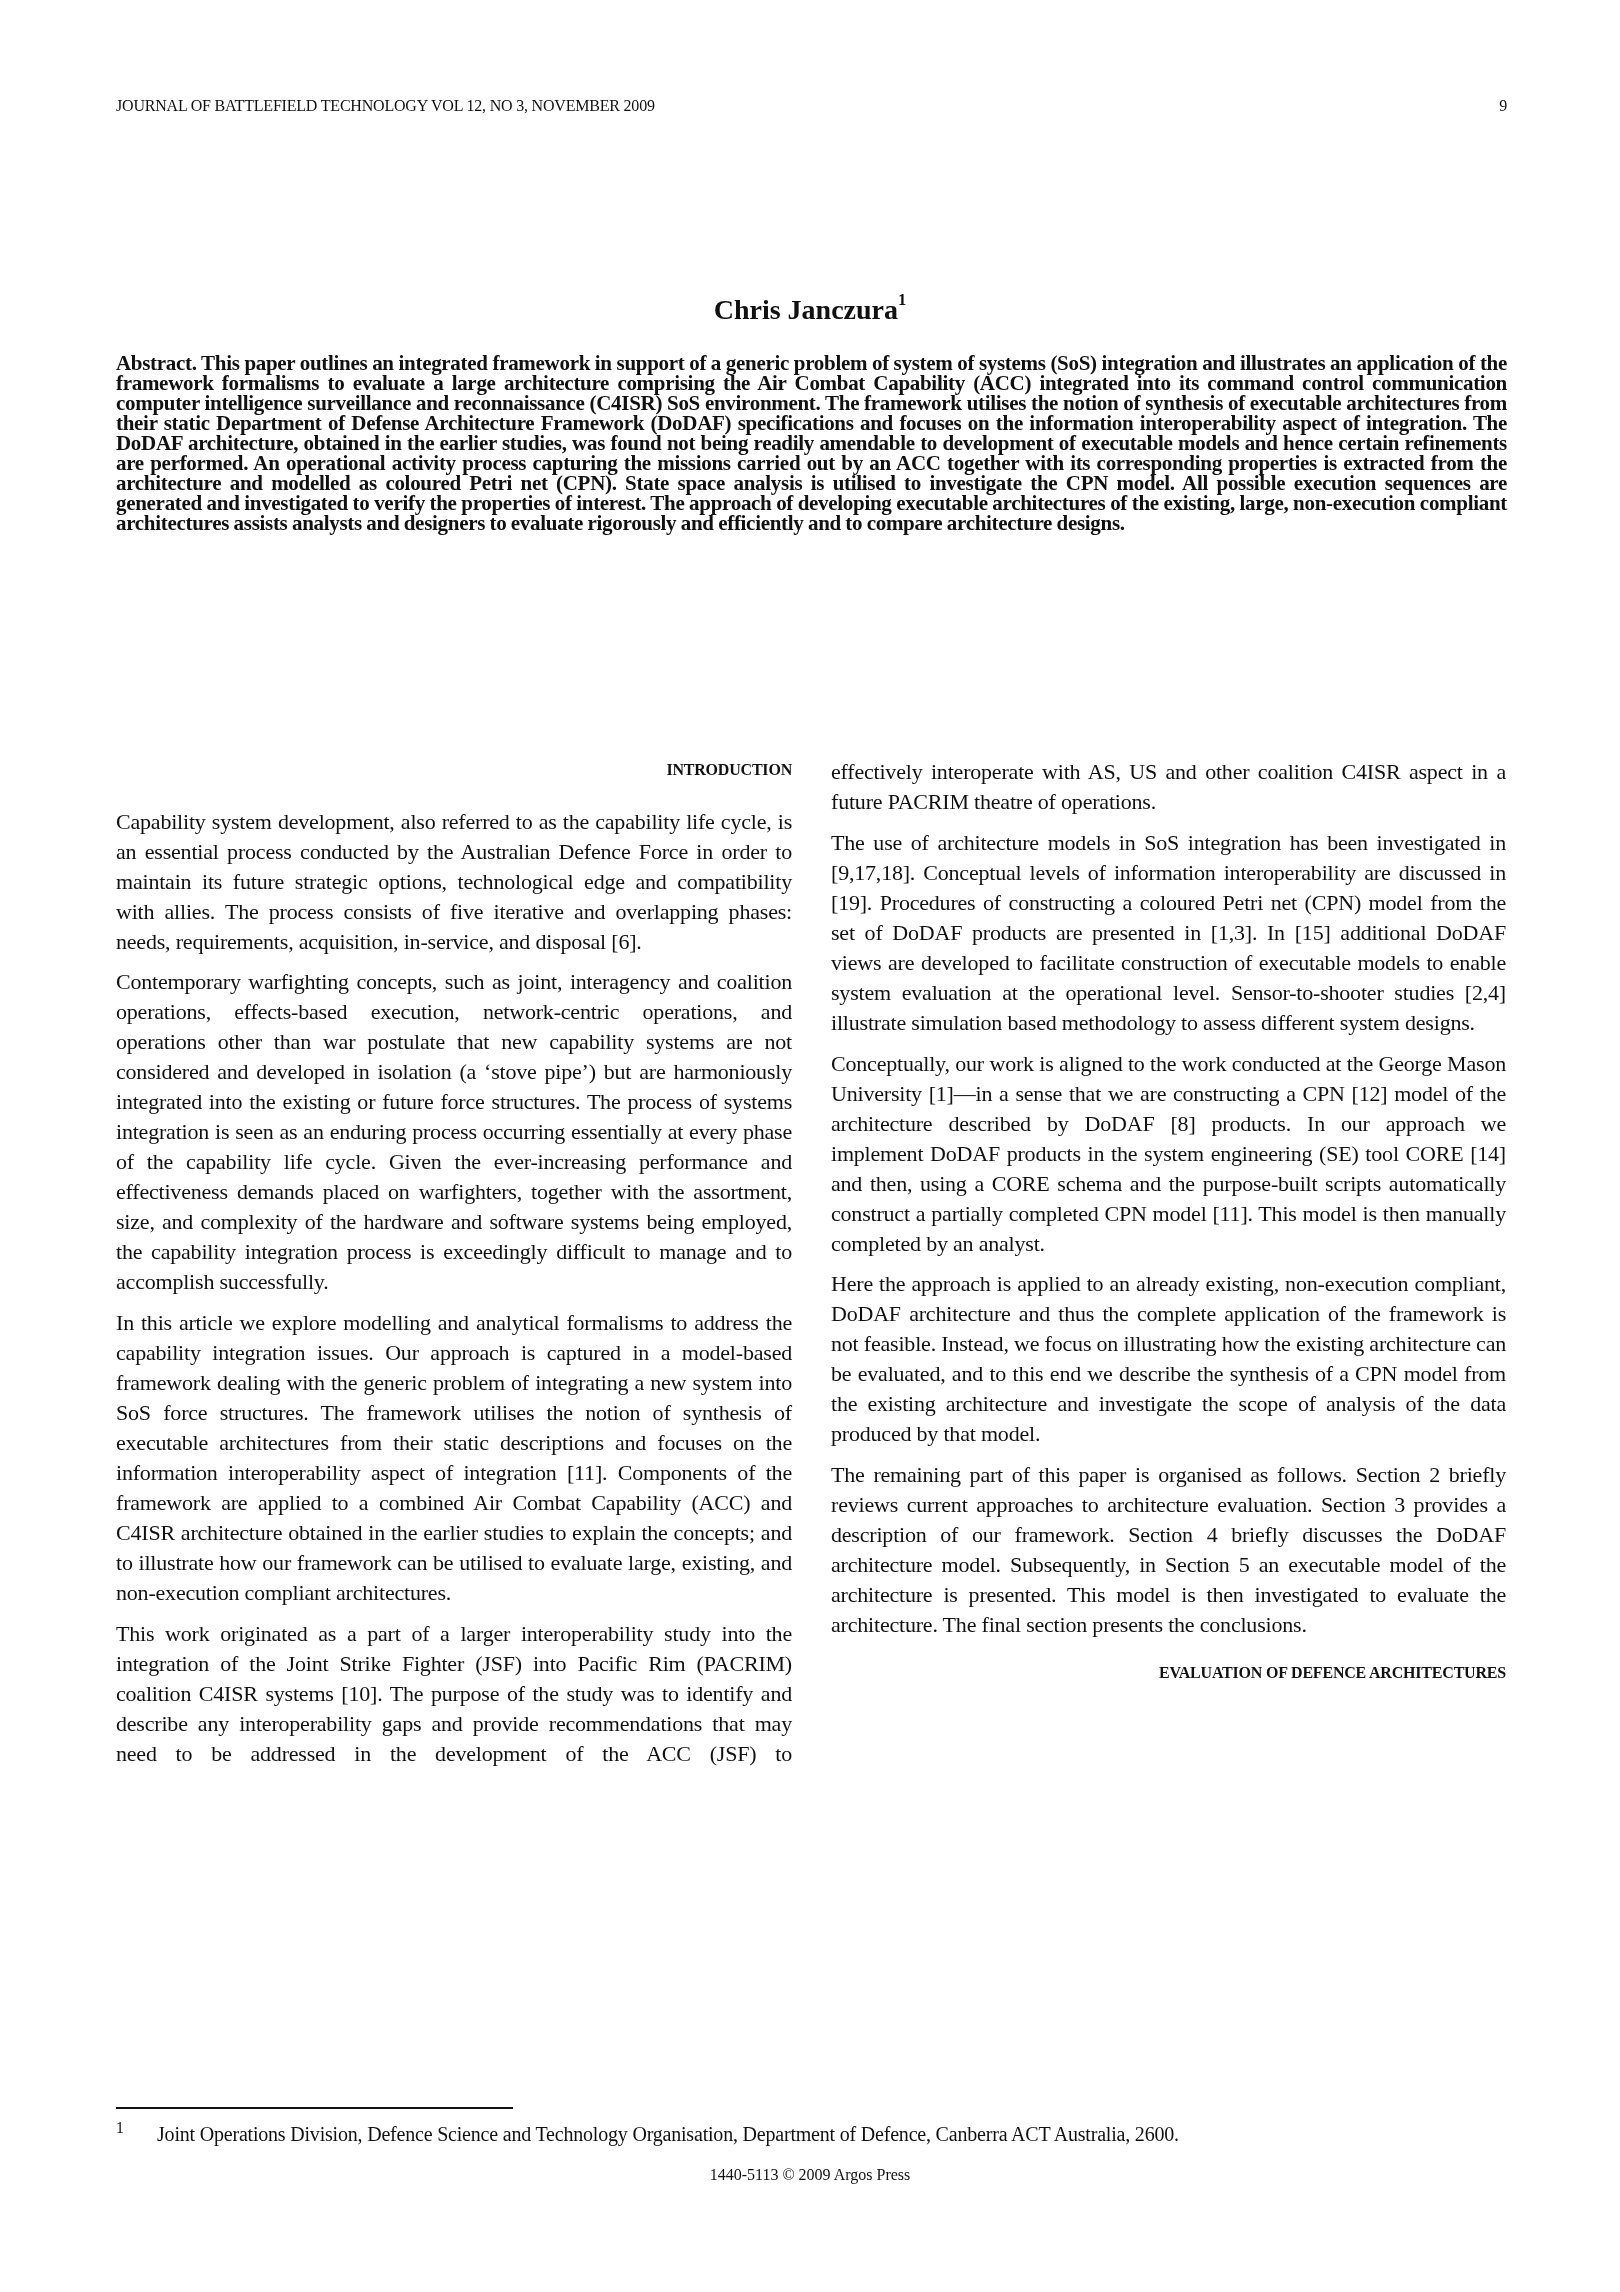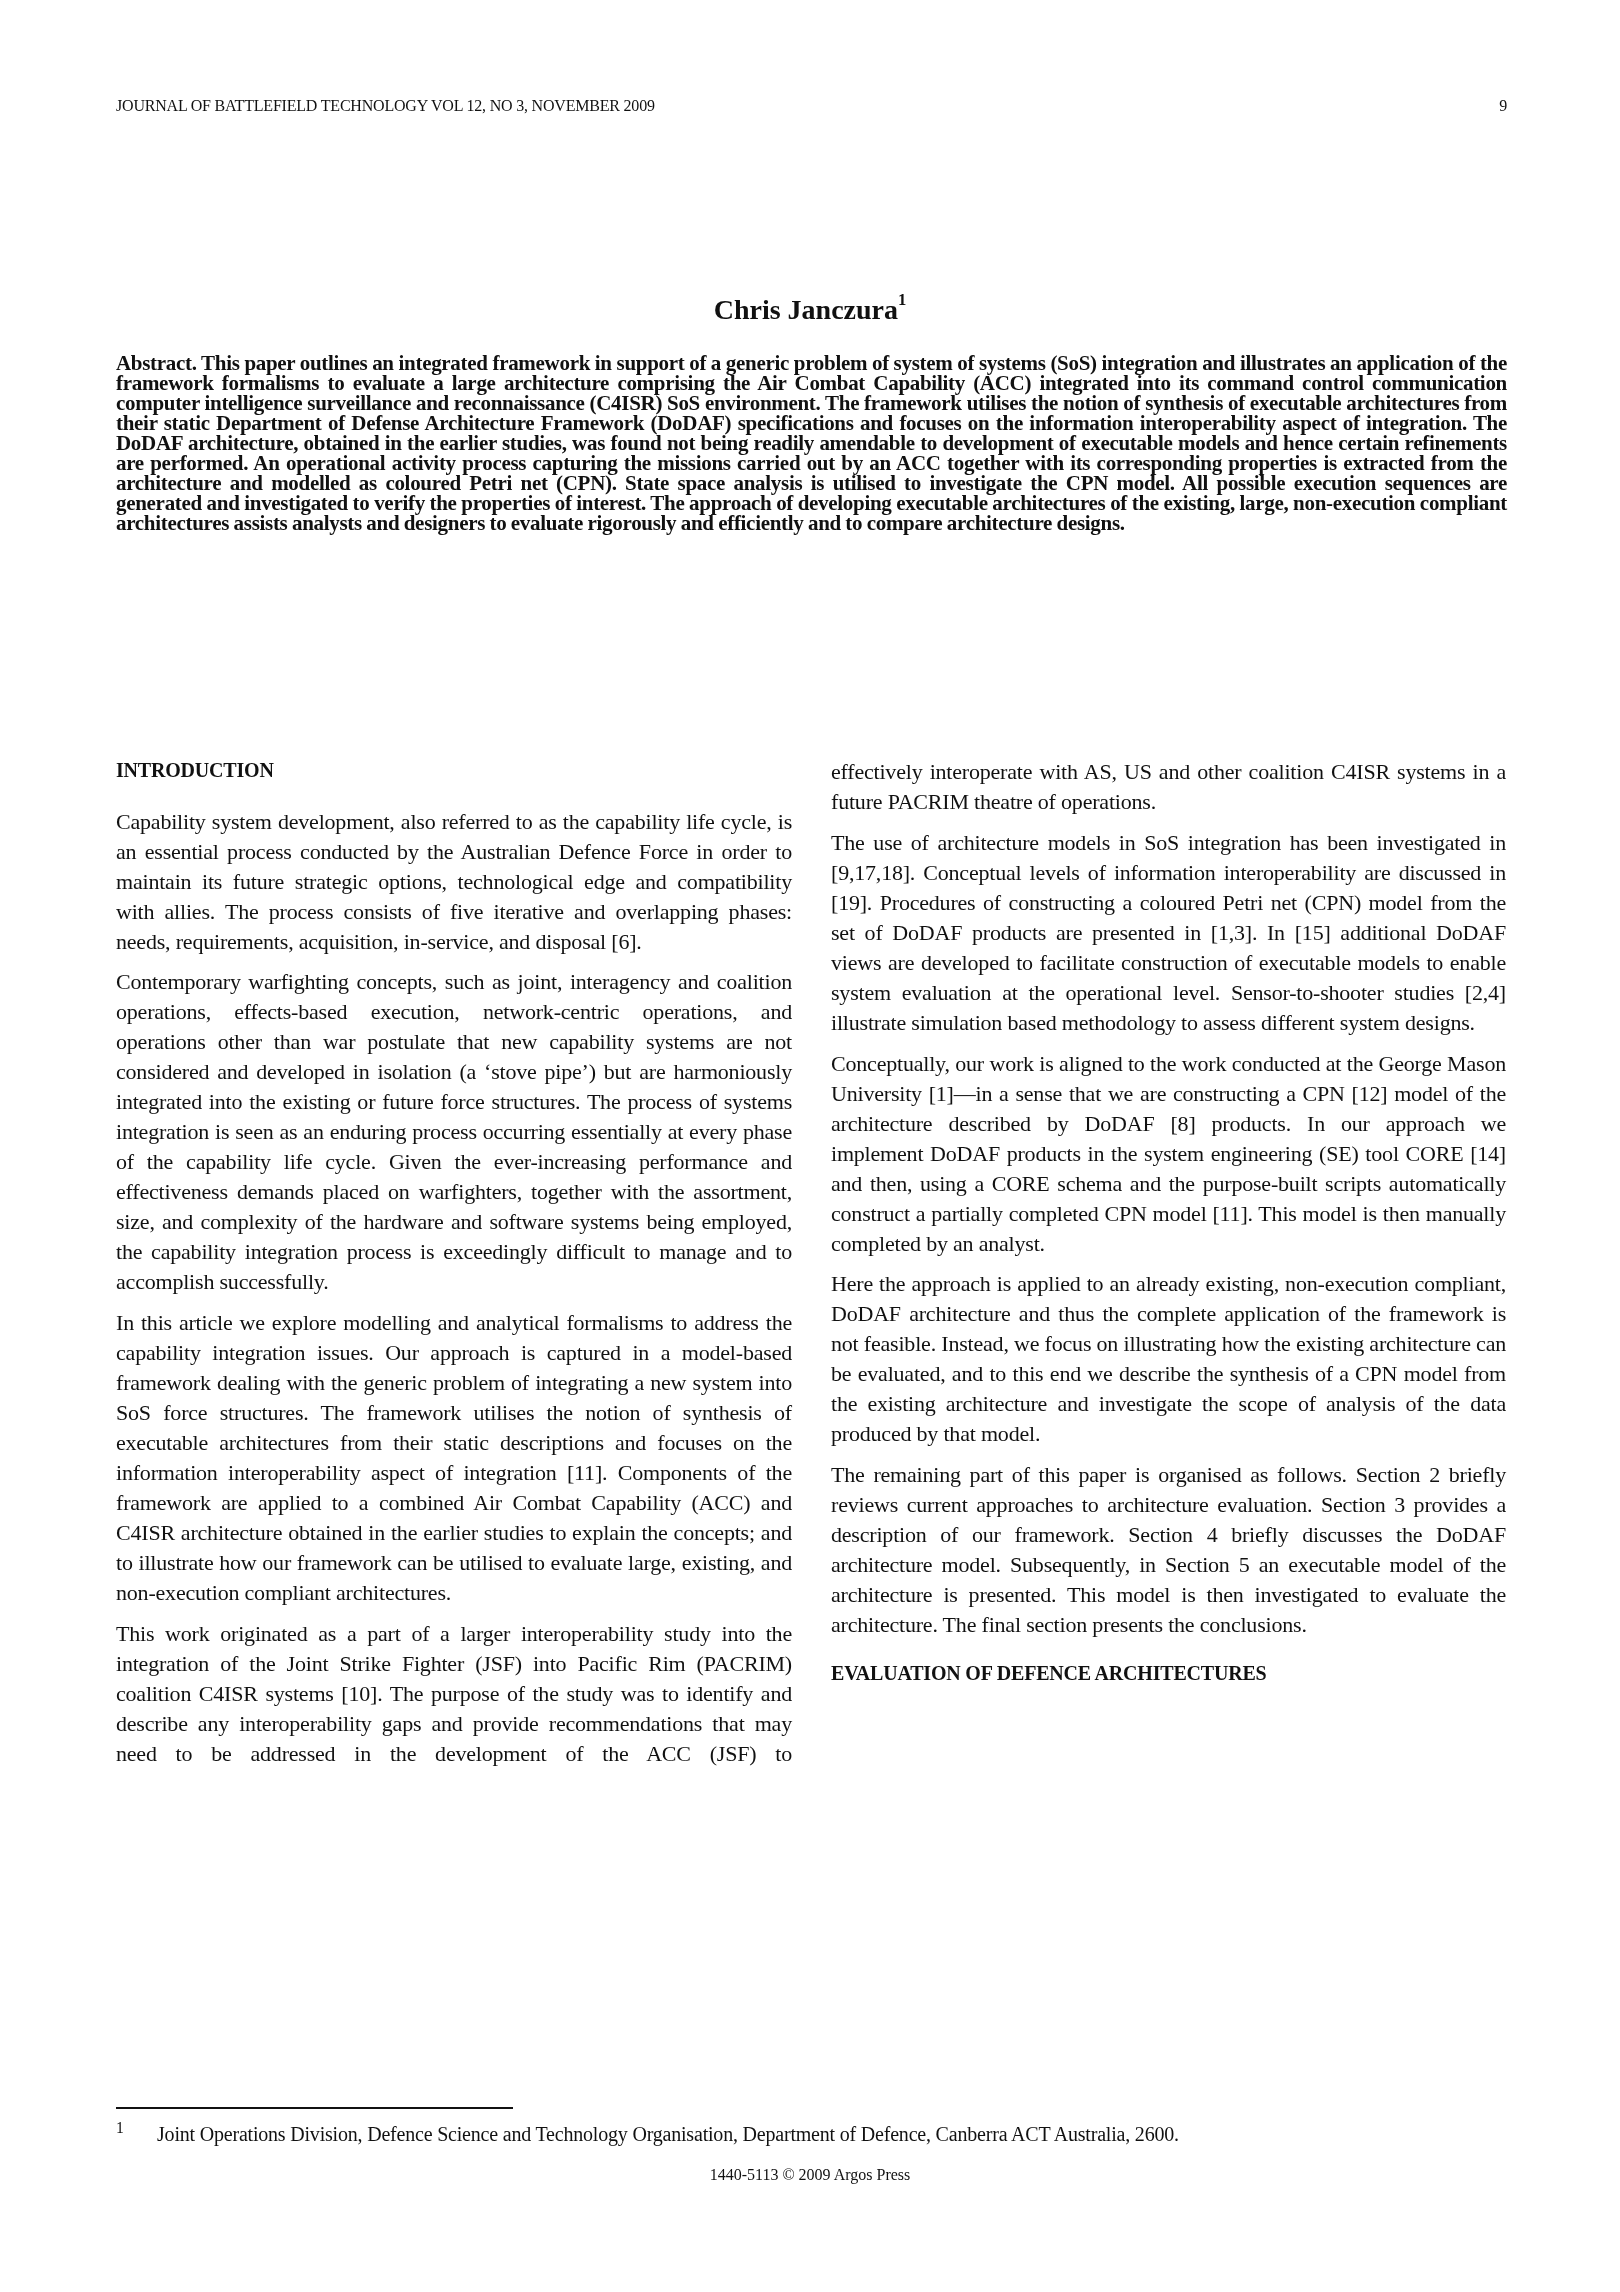--- a/index.html
+++ b/index.html
@@ -71,22 +71,22 @@
     top: 755px;
     width: 676px;
     font-size: 22px;
     line-height: 30px;
     letter-spacing: -0.2px;
   }
   .col-left { left: 116px; }
   .col-right { left: 831px; width: 675px; top: 757px; }
   .section-heading {
     font-weight: bold;
-    text-align: left;
-    font-size: 20px;
+    text-align: right;
+    font-size: 16px;
     line-height: 30px;
     margin: 0 0 21.6px 0;
   }
   .col-right .section-heading {
     margin: 17.6px 0 9.8px 0;
   }
   .para {
     margin: 0 0 10.8px 0;
     text-align: justify;
     text-align-last: left;
@@ -154,21 +154,21 @@
 
 <div class="column col-left">
   <div class="section-heading">INTRODUCTION</div>
   <p class="para">Capability system development, also referred to as the capability life cycle, is an essential process conducted by the Australian Defence Force in order to maintain its future strategic options, technological edge and compatibility with allies. The process consists of five iterative and overlapping phases: needs, requirements, acquisition, in-service, and disposal [6].</p>
   <p class="para">Contemporary warfighting concepts, such as joint, interagency and coalition operations, effects-based execution, network-centric operations, and operations other than war postulate that new capability systems are not considered and developed in isolation (a ‘stove pipe’) but are harmoniously integrated into the existing or future force structures. The process of systems integration is seen as an enduring process occurring essentially at every phase of the capability life cycle. Given the ever-increasing performance and effectiveness demands placed on warfighters, together with the assortment, size, and complexity of the hardware and software systems being employed, the capability integration process is exceedingly difficult to manage and to accomplish successfully.</p>
   <p class="para">In this article we explore modelling and analytical formalisms to address the capability integration issues. Our approach is captured in a model-based framework dealing with the generic problem of integrating a new system into SoS force structures. The framework utilises the notion of synthesis of executable architectures from their static descriptions and focuses on the information interoperability aspect of integration [11]. Components of the framework are applied to a combined Air Combat Capability (ACC) and C4ISR architecture obtained in the earlier studies to explain the concepts; and to illustrate how our framework can be utilised to evaluate large, existing, and non-execution compliant architectures.</p>
   <p class="para cont-open">This work originated as a part of a larger interoperability study into the integration of the Joint Strike Fighter (JSF) into Pacific Rim (PACRIM) coalition C4ISR systems [10]. The purpose of the study was to identify and describe any interoperability gaps and provide recommendations that may need to be addressed in the development of the ACC (JSF) to</p>
 </div>
 
 <div class="column col-right">
-  <p class="para">effectively interoperate with AS, US and other coalition C4ISR systems in a future PACRIM theatre of operations.</p>
+  <p class="para">effectively interoperate with AS, US and other coalition C4ISR aspect in a future PACRIM theatre of operations.</p>
   <p class="para">The use of architecture models in SoS integration has been investigated in [9,17,18]. Conceptual levels of information interoperability are discussed in [19]. Procedures of constructing a coloured Petri net (CPN) model from the set of DoDAF products are presented in [1,3]. In [15] additional DoDAF views are developed to facilitate construction of executable models to enable system evaluation at the operational level. Sensor-to-shooter studies [2,4] illustrate simulation based methodology to assess different system designs.</p>
   <p class="para">Conceptually, our work is aligned to the work conducted at the George Mason University [1]—in a sense that we are constructing a CPN [12] model of the architecture described by DoDAF [8] products. In our approach we implement DoDAF products in the system engineering (SE) tool CORE [14] and then, using a CORE schema and the purpose-built scripts automatically construct a partially completed CPN model [11]. This model is then manually completed by an analyst.</p>
   <p class="para">Here the approach is applied to an already existing, non-execution compliant, DoDAF architecture and thus the complete application of the framework is not feasible. Instead, we focus on illustrating how the existing architecture can be evaluated, and to this end we describe the synthesis of a CPN model from the existing architecture and investigate the scope of analysis of the data produced by that model.</p>
   <p class="para">The remaining part of this paper is organised as follows. Section 2 briefly reviews current approaches to architecture evaluation. Section 3 provides a description of our framework. Section 4 briefly discusses the DoDAF architecture model. Subsequently, in Section 5 an executable model of the architecture is presented. This model is then investigated to evaluate the architecture. The final section presents the conclusions.</p>
   <div class="section-heading">EVALUATION OF DEFENCE ARCHITECTURES</div>
 </div>
 
 <div class="footnote-rule"></div>
 <div class="footnote">
   <span class="fn-mark">1</span>

